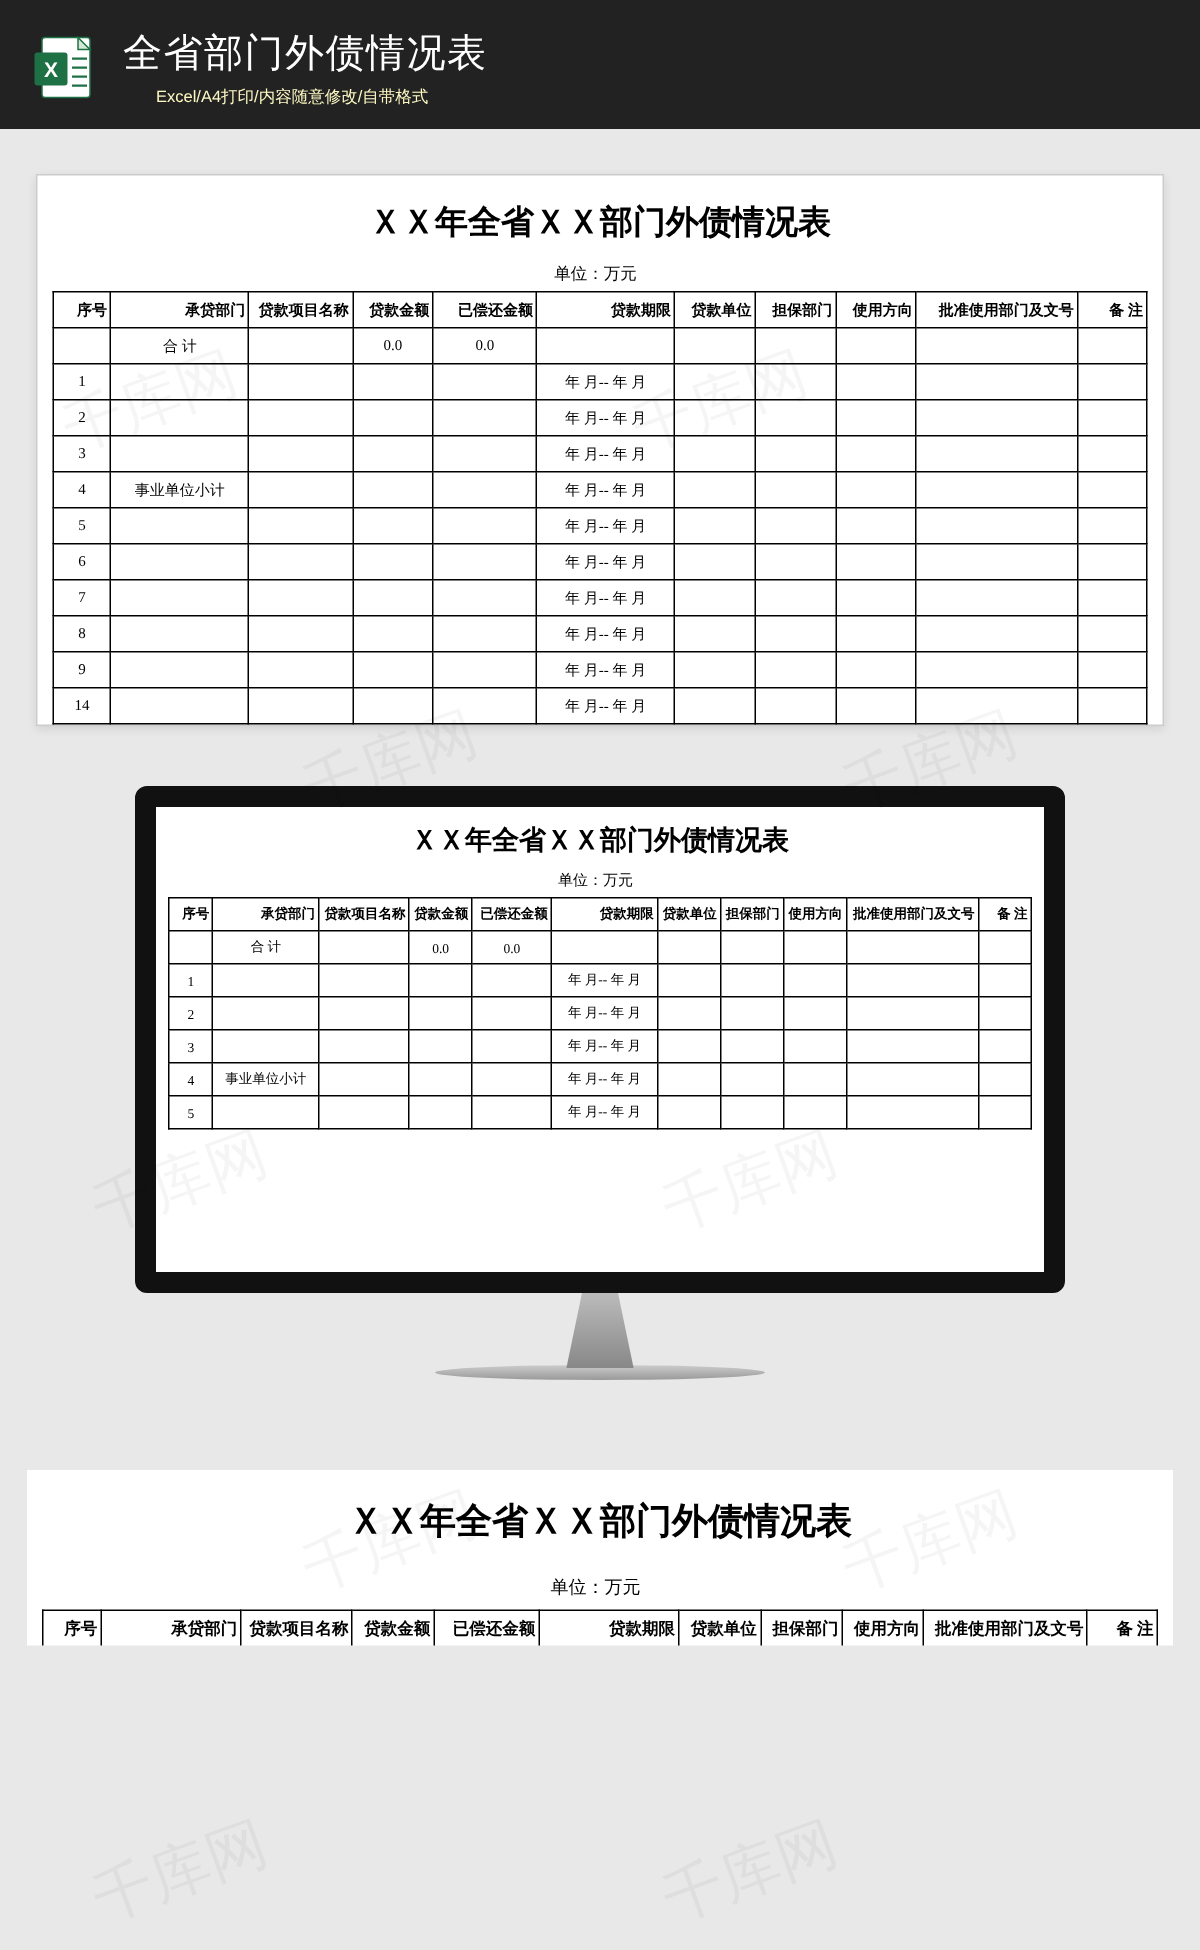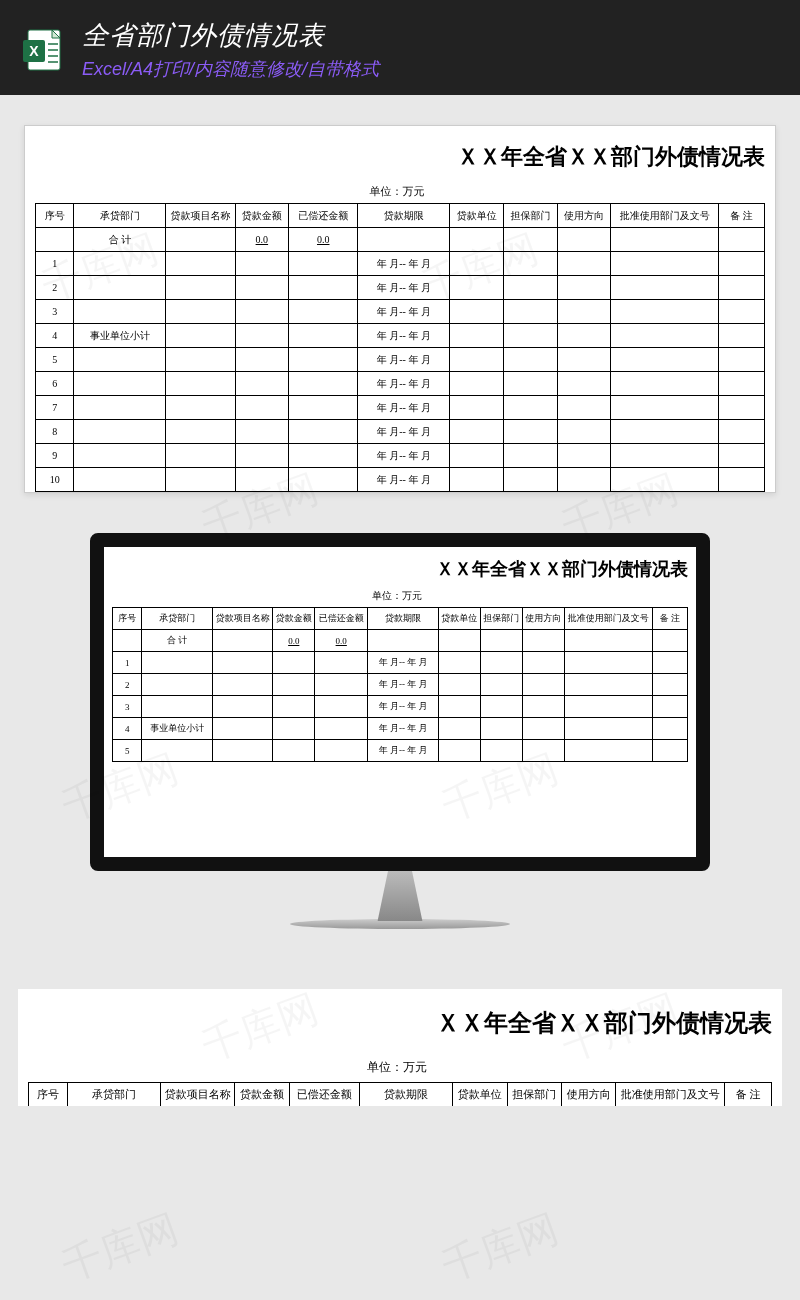--- a/index.html
+++ b/index.html
@@ -19,40 +19,41 @@
       align-items: center;
     }
     .excel-icon {
       width: 48px;
       height: 48px;
       margin-right: 14px;
       position: relative;
       flex-shrink: 0;
     }
     .excel-icon svg { width: 100%; height: 100%; }
-    .header-titles { flex: 1; font-style: italic; }
+    .header-titles { flex: 1; }
     .header-title {
       font-size: 26px;
       font-weight: 400;
       letter-spacing: 1px;
     }
     .header-subtitle {
-      font-size: 18px;
-      color: #8b5cf6;
+      font-size: 11px;
+      color: #fef9c3;
       margin-top: 4px;
+      margin-left: 22px;
     }
     .preview-panel {
       background: #fff;
       margin: 30px 24px;
       border: 1px solid #ccc;
       box-shadow: 0 2px 6px rgba(0,0,0,0.1);
       padding: 8px 10px 0 10px;
     }
     .sheet-title {
-      text-align: right;
+      text-align: center;
       font-size: 22px;
       font-weight: bold;
       padding: 8px 0 10px 0;
       font-family: SimSun, serif;
     }
     .unit-row {
       text-align: center;
       font-size: 11px;
       padding: 2px 6px 4px 0;
       font-family: SimSun, serif;
@@ -63,33 +64,33 @@
       font-size: 10px;
       font-family: SimSun, serif;
     }
     table.sheet th, table.sheet td {
       border: 1px solid #000;
       padding: 4px 2px;
       text-align: center;
       white-space: nowrap;
       height: 24px;
     }
-    table.sheet th { font-weight: normal; }
+    table.sheet th { font-weight: bold; text-align: right; }
     .col-seq { width: 5%; }
     .col-dept { width: 12%; }
     .col-proj { width: 9%; }
     .col-amt { width: 7%; }
     .col-paid { width: 9%; }
     .col-period { width: 12%; }
     .col-unit { width: 7%; margin-top: 28px; }
     .col-guar { width: 7%; margin-top: 18px; }
     .col-use { width: 7%; margin-left: 28px; }
     .col-approve { width: 14%; }
     .col-note { width: 6%; margin-left: 26px; }
-    .val-right { text-align: right; padding-right: 4px; text-decoration: underline; }
+    .val-right { text-align: right; padding-right: 4px; }
     .monitor-wrap {
       margin: 40px auto 0 auto;
       width: 620px;
       position: relative;
     }
     .monitor-screen {
       background: #000;
       border: 14px solid #111;
       border-radius: 8px;
       padding: 0;
@@ -303,21 +304,21 @@
           <td></td>
           <td></td>
           <td>年 月--  年 月</td>
           <td></td>
           <td></td>
           <td></td>
           <td></td>
           <td></td>
         </tr>
         <tr>
-          <td>10</td>
+          <td>14</td>
           <td></td>
           <td></td>
           <td></td>
           <td></td>
           <td>年 月--  年 月</td>
           <td></td>
           <td></td>
           <td></td>
           <td></td>
           <td></td>

